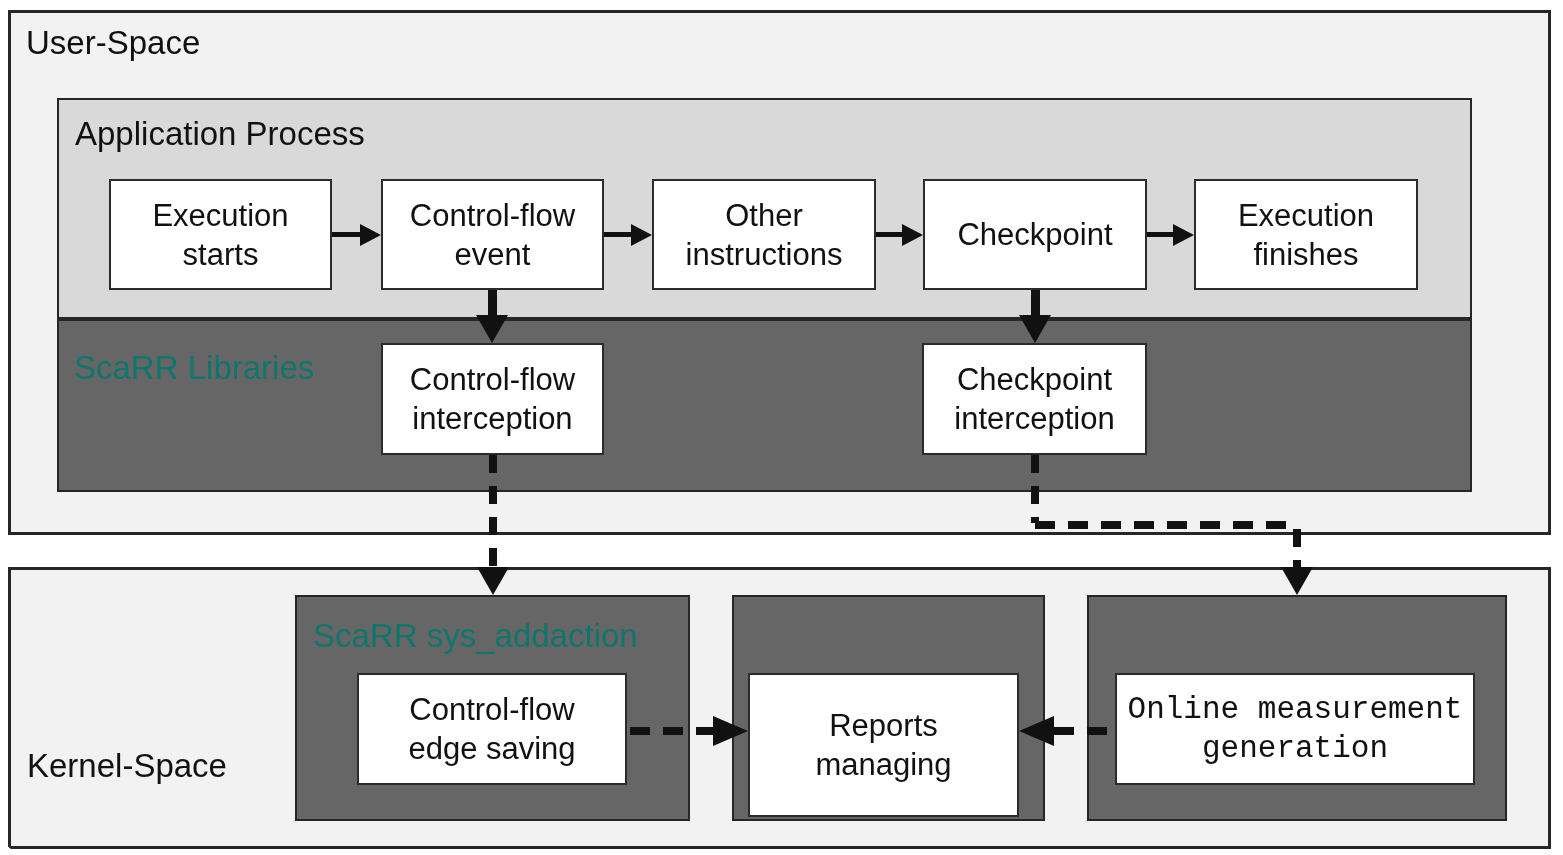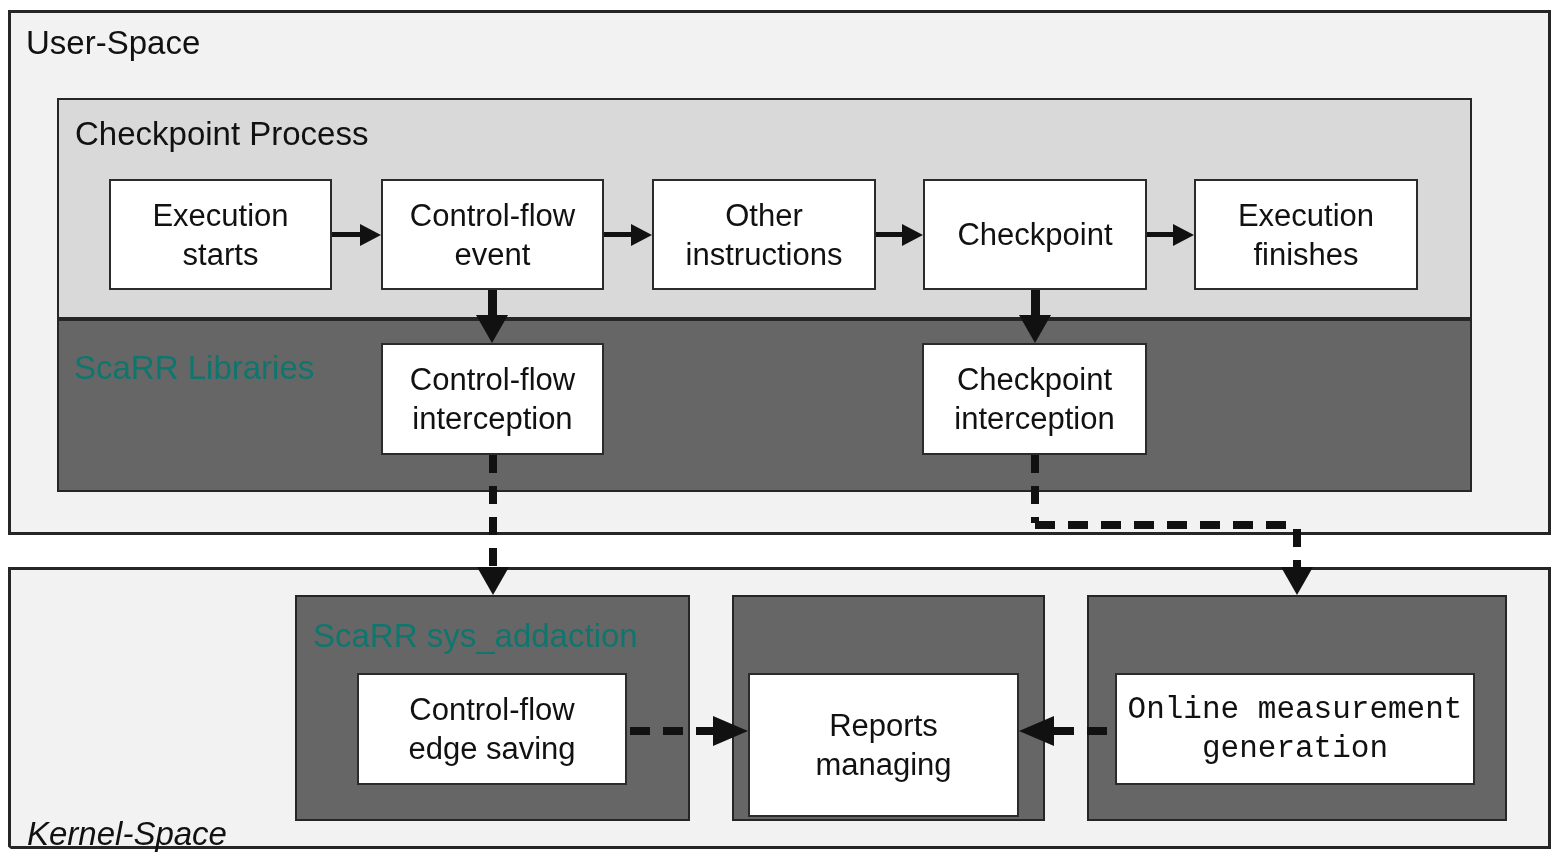--- a/index.html
+++ b/index.html
@@ -44,23 +44,23 @@
   <div class="space" style="left:8px; top:10px; width:1543px; height:525px;"></div>
   <div class="space" style="left:8px; top:567px; width:1543px; height:282px;"></div>
 
   <div class="panel panel-light" style="left:57px; top:98px; width:1415px; height:221px;"></div>
   <div class="panel panel-dark" style="left:57px; top:319px; width:1415px; height:173px;"></div>
   <div class="panel panel-dark" style="left:295px; top:595px; width:395px; height:226px;"></div>
   <div class="panel panel-dark" style="left:732px; top:595px; width:313px; height:226px;"></div>
   <div class="panel panel-dark" style="left:1087px; top:595px; width:420px; height:226px;"></div>
 
   <div class="sec-label" style="left:26px; top:24px;">User-Space</div>
-  <div class="sec-label" style="left:75px; top:115px;">Checkpoint Process</div>
+  <div class="sec-label" style="left:75px; top:115px;">Application Process</div>
   <div class="sec-label light" style="left:74px; top:349px;">ScaRR Libraries</div>
-  <div class="sec-label" style="left:27px; top:815px;font-style:italic;">Kernel-Space</div>
+  <div class="sec-label" style="left:27px; top:747px;">Kernel-Space</div>
   <div class="sec-label light" style="left:313px; top:617px;">ScaRR sys_addaction</div>
   <div class="sec-label light" style="left:750px; top:637px;margin-top:33px;">ScaRR Module</div>
 
   <div class="shaft-h" style="left:332px; top:232px; width:29px;"></div>
   <div class="head-right" style="left:360px; top:224px;"></div>
   <div class="shaft-h" style="left:604px; top:232px; width:28px;"></div>
   <div class="head-right" style="left:631px; top:224px;"></div>
   <div class="shaft-h" style="left:876px; top:232px; width:27px;"></div>
   <div class="head-right" style="left:902px; top:224px;"></div>
   <div class="shaft-h" style="left:1147px; top:232px; width:27px;"></div>

